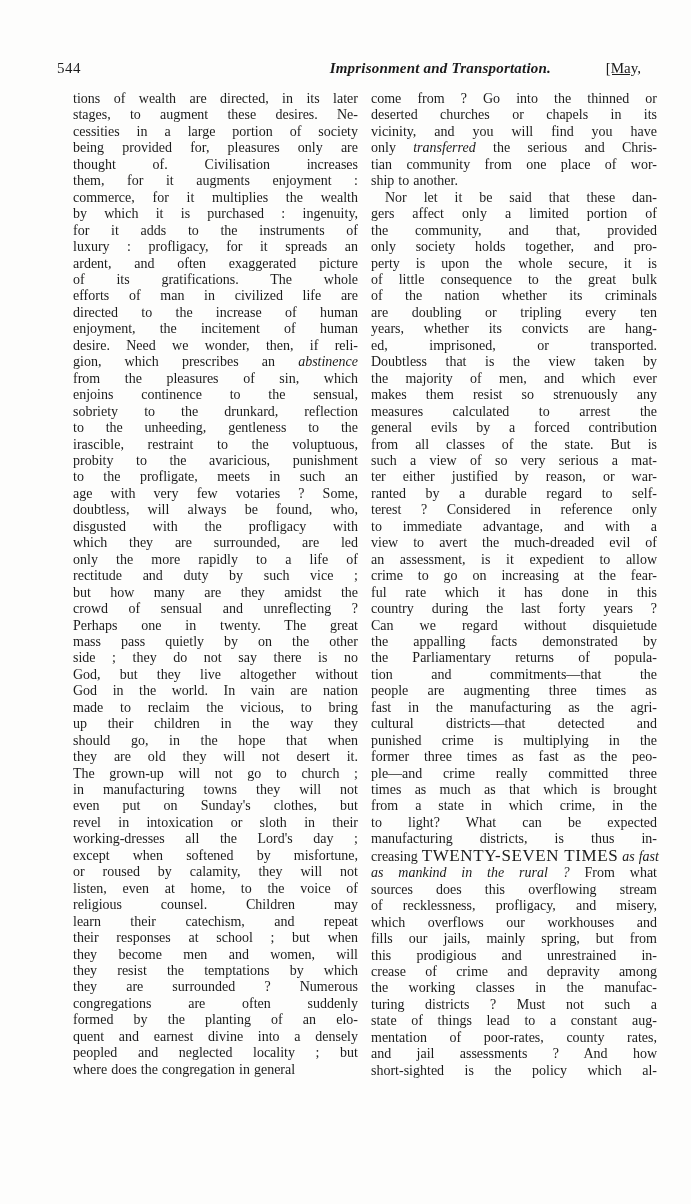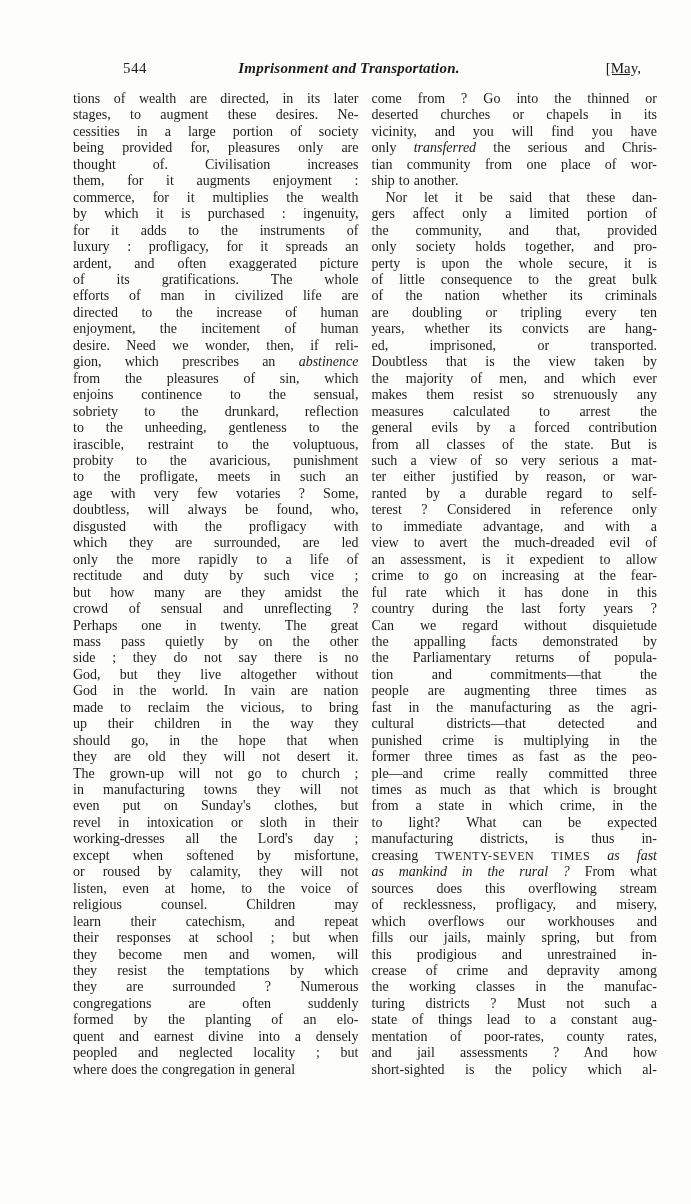--- a/index.html
+++ b/index.html
@@ -20,26 +20,26 @@
     position: absolute;
     top: 60px;
     left: 57px;
     width: 584px;
     display: flex;
     align-items: baseline;
     font-size: 15px;
   }
   .page-number {
     width: 90px;
-    text-align: right;
+    text-align: left;
     letter-spacing: 0.5px;
   }
   .running-title {
     flex: 1;
-    text-align: center;
+    text-align: right;
     font-style: italic;
     font-weight: bold;
     letter-spacing: 0.2px;
   }
   .issue-label {
     width: 90px;
     text-align: right;
     text-decoration: underline;
   }
   .columns {
@@ -63,21 +63,21 @@
   }
   .line.pend {
     text-align-last: left;
     white-space: normal;
   }
   .ind {
     display: inline-block;
     width: 14px;
   }
   .sc {
-    font-size: 12px;
+    font-size: 17px;
     letter-spacing: 0.6px;
   }
   i { font-style: italic; }
 </style>
 </head>
 <body>
 
 <div class="page">
   <div class="header">
     <span class="page-number">544</span>

